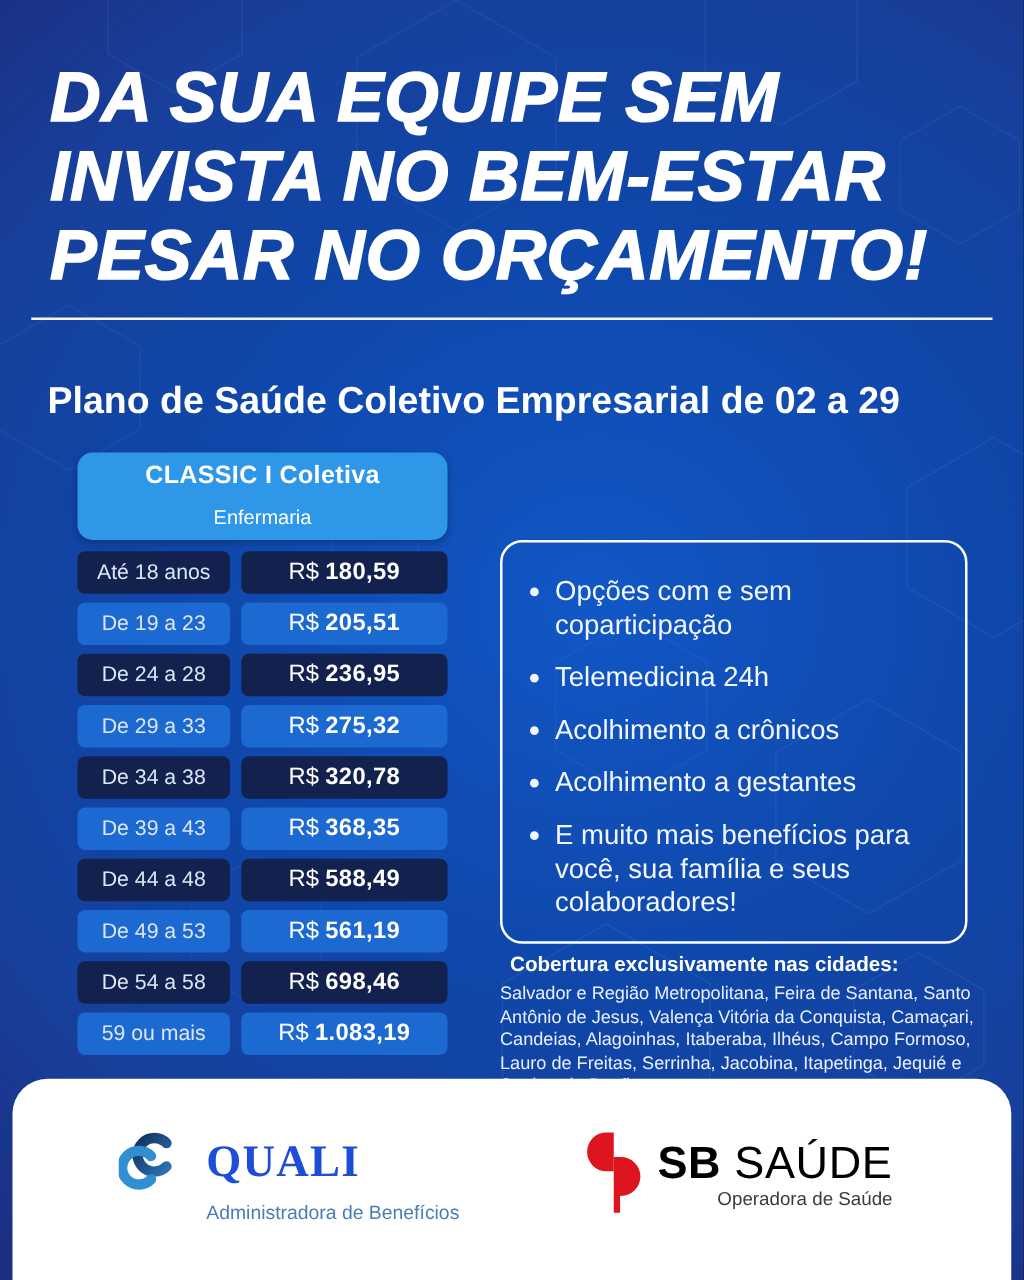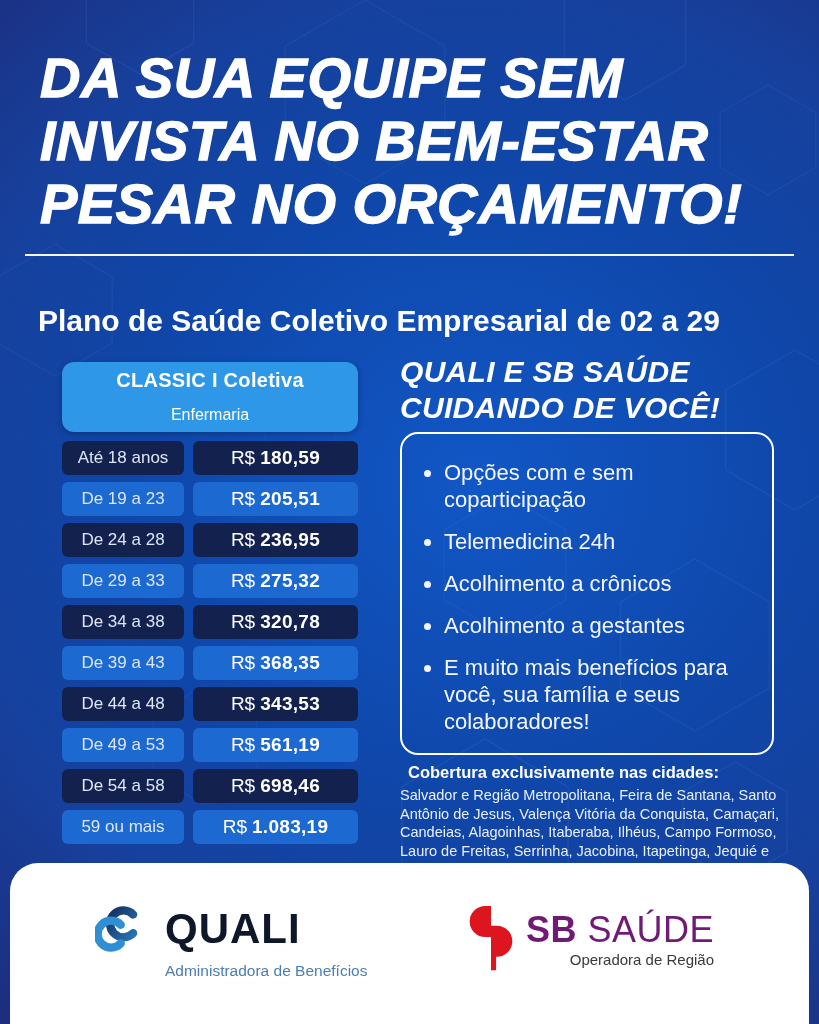--- a/index.html
+++ b/index.html
@@ -78,29 +78,29 @@
   
   .footer-card{
     position:absolute; left:10px; top:863px; width:799px; height:161px;
     background:#ffffff; border-radius:28px 28px 0 0;
     display:flex; align-items:center; justify-content:space-between;
     padding:0 95px 10px 85px;
   }
   .quali-logo{ display:flex; flex-direction:column; }
   .quali-top{ display:flex; align-items:center; gap:6px; }
   .quali-word{
-    color:#0f172a; font-weight:800; font-size:42px; letter-spacing:1px;
+    color:#1d4ed8; font-weight:800; font-size:36px; letter-spacing:1px;font-family:Liberation Serif, serif;
   }
   .quali-tag{
     margin-left:70px; text-align:center;
     color:#4a7db5; font-size:15.5px; margin-top:2px;
   }
   .sb-logo{ display:flex; align-items:center; gap:12px; }
   .sb-text{ display:flex; flex-direction:column; }
-  .sb-name{ color:#701a75; font-size:36px; font-weight:400; letter-spacing:.5px; }
+  .sb-name{ color:#000000; font-size:36px; font-weight:400; letter-spacing:.5px; }
   .sb-name b{ font-weight:700; }
   .sb-tag{ color:#3a3a3a; font-size:15px; text-align:right; margin-top:0px; }
 </style>
 </head>
 <body>
 
 <div class="poster">
 
   <svg class="hex-layer" width="819" height="1024" viewBox="0 0 819 1024" fill="none" stroke="#a9c1ff">
     <g stroke-width="1.4">
@@ -176,21 +176,21 @@
         <div class="cell-age">De 39 a 43</div>
         <div class="cell-price">
           <span class="cur">R$</span>
           <span class="val">368,35</span>
         </div>
       </div>
         <div class="row">
         <div class="cell-age">De 44 a 48</div>
         <div class="cell-price">
           <span class="cur">R$</span>
-          <span class="val">343,53</span>
+          <span class="val">588,49</span>
         </div>
       </div>
         <div class="row alt">
         <div class="cell-age">De 49 a 53</div>
         <div class="cell-price">
           <span class="cur">R$</span>
           <span class="val">561,19</span>
         </div>
       </div>
         <div class="row">
@@ -203,24 +203,20 @@
         <div class="row alt">
         <div class="cell-age">59 ou mais</div>
         <div class="cell-price">
           <span class="cur">R$</span>
           <span class="val">1.083,19</span>
         </div>
       </div>
       </div>
   </div>
 
-  <h2 class="promo-heading">
-    <div>QUALI E SB SAÚDE</div>
-    <div>CUIDANDO DE VOCÊ!</div>
-  </h2>
 
   <div class="benefits-box">
     <ul class="benefits-list">
         <li>Opções com e sem coparticipação</li>
         <li class="alt">Telemedicina 24h</li>
         <li>Acolhimento a crônicos</li>
         <li class="alt">Acolhimento a gestantes</li>
         <li>E muito mais benefícios para você, sua família e seus colaboradores!</li>
       </ul>
   </div>
@@ -247,18 +243,18 @@
       <div class="quali-tag">Administradora de Benefícios</div>
     </div>
 
     <div class="sb-logo">
       <svg width="46" height="70" viewBox="0 0 72 110" fill="#dd151e">
         <path d="M36,52 h-9 a24.5,24.5 0 0 1 0,-49 h9 z"></path>
         <path d="M36,34 h9 a24.5,24.5 0 0 1 0,49 h-1 v21 h-8 z"></path>
       </svg>
       <div class="sb-text">
         <div class="sb-name"><b>SB</b><span> SAÚDE</span></div>
-        <div class="sb-tag">Operadora de Região</div>
+        <div class="sb-tag">Operadora de Saúde</div>
       </div>
     </div>
 
   </div>
 </div>
 
 </body></html>

